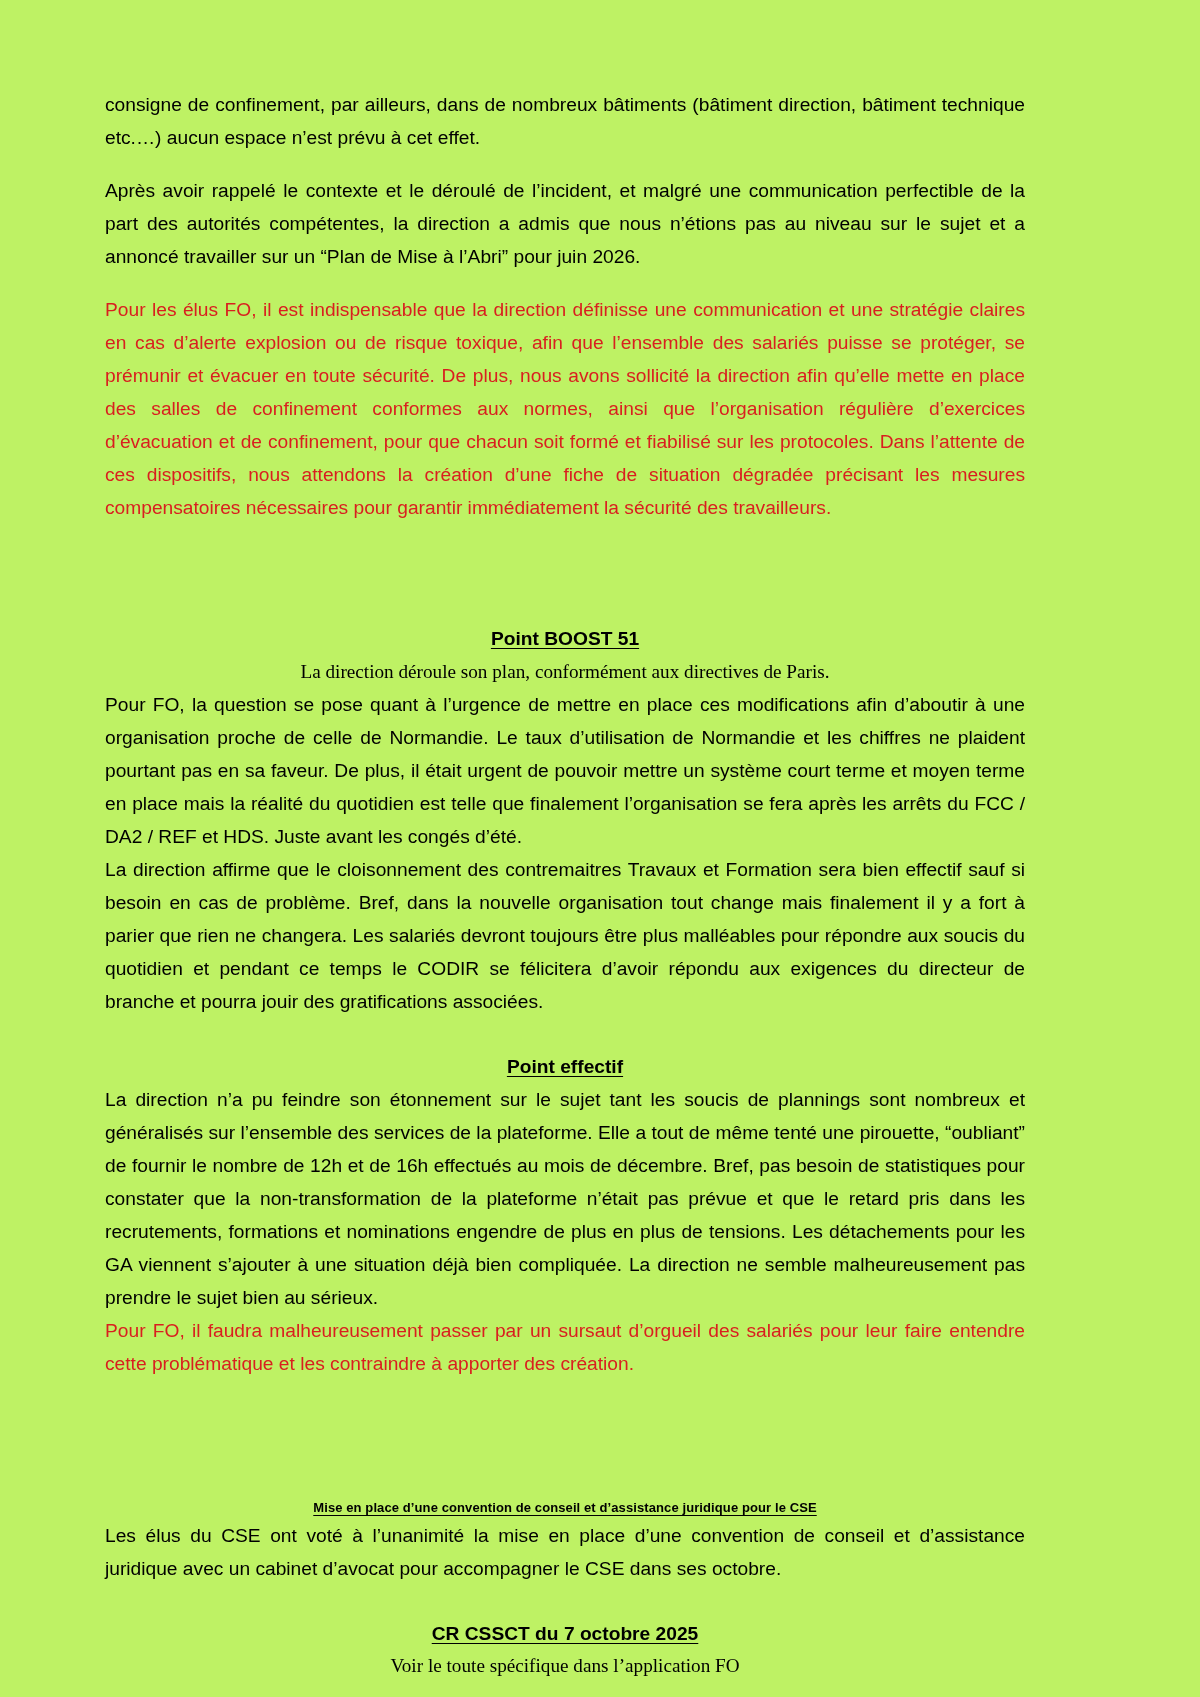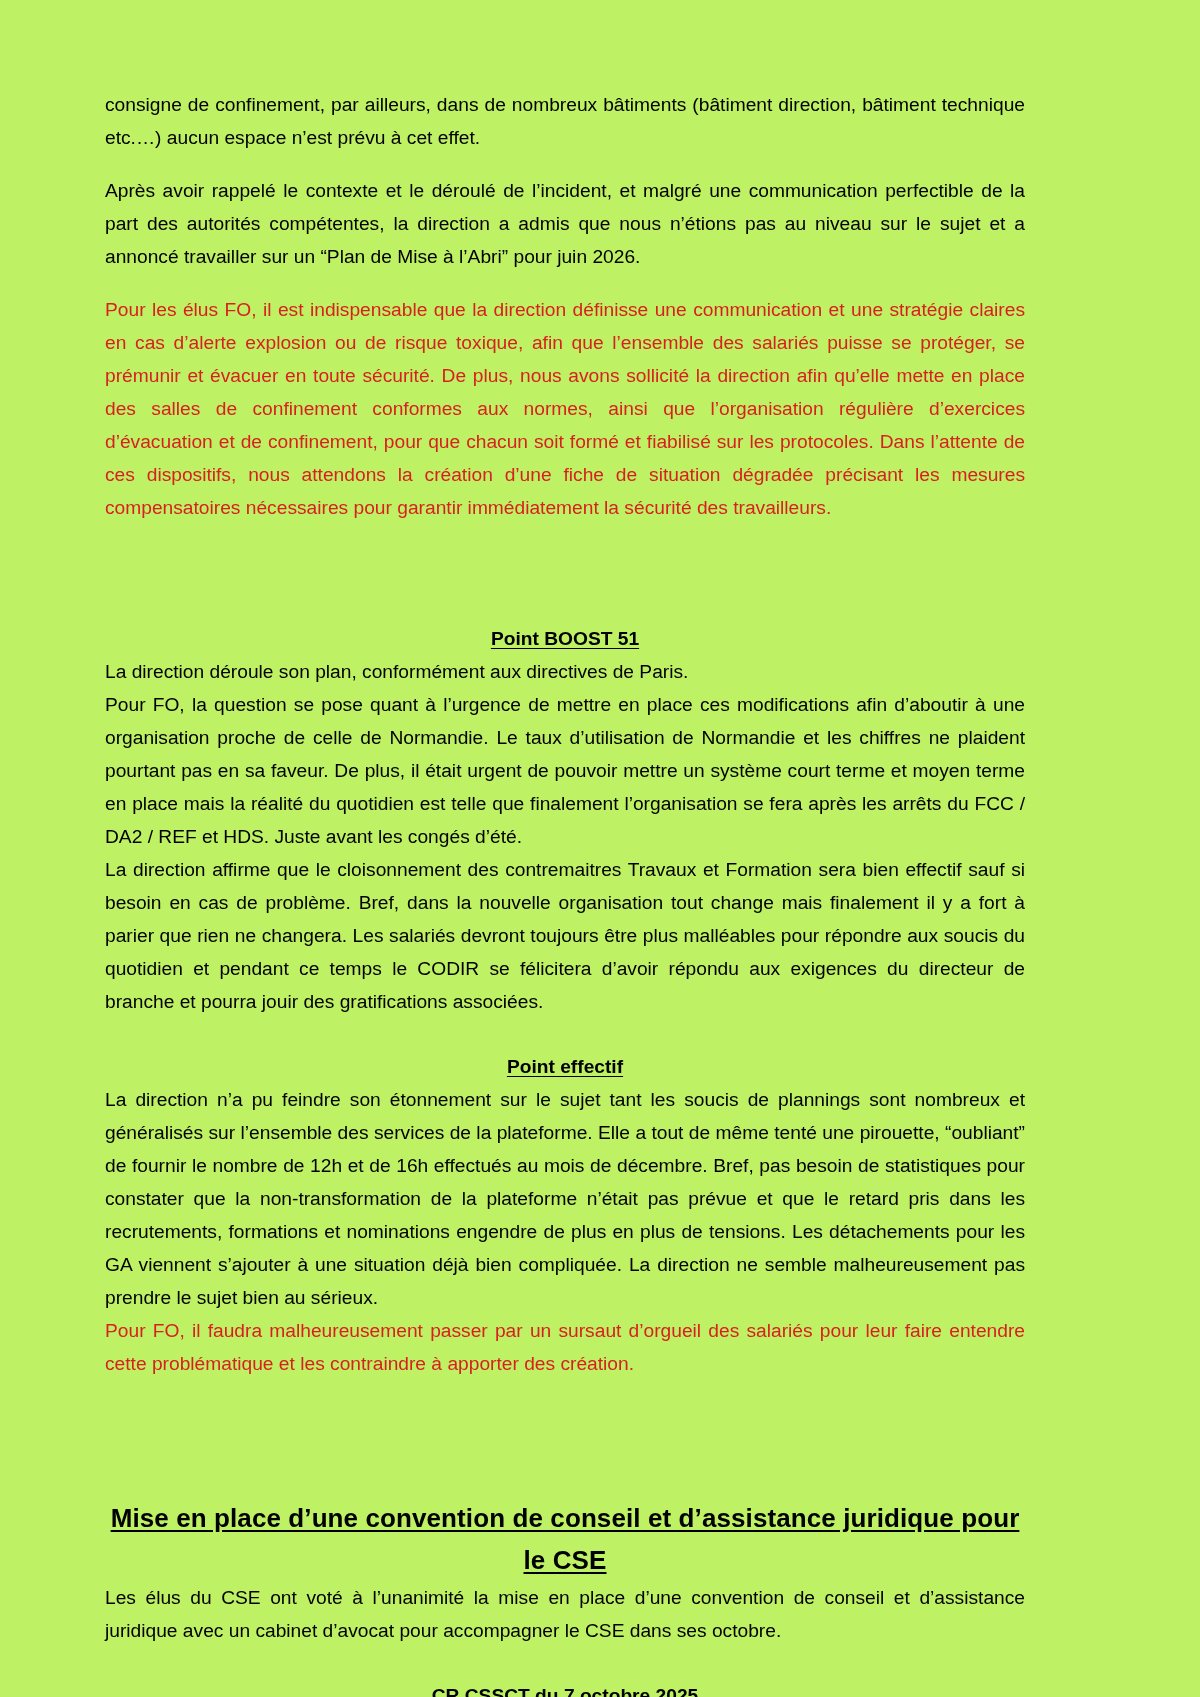--- a/index.html
+++ b/index.html
@@ -31,38 +31,39 @@
     line-height: 1.72;
     text-align: justify;
     text-justify: inter-word;
     hyphens: none;
     color: #000000;
   }
   p.para.red {
     color: #d91f1f;
   }
   p.para.flush {
-    text-align: left;
+    text-align: center;
+    font-family: Liberation Serif, serif;
   }
   .gap-sm { height: 20px; }
   .gap-md { height: 34px; }
   .gap-xl { height: 100px; }
   .gap-xxl { height: 118px; }
   h2.section-heading {
     margin: 0;
     font-size: 19.2px;
     line-height: 1.6;
     font-weight: bold;
     text-align: center;
     text-decoration: underline;
     text-underline-offset: 3px;
     color: #000000;
   }
   h2.section-heading.wide {
-    font-size: 26px;
+    font-size: 13px;
     letter-spacing: 0.1px;
   }
 </style>
 </head>
 <body>
 
 <div class="page">
   <div class="doc-body">
 
     <p class="para">consigne de confinement, par ailleurs, dans de nombreux bâtiments (bâtiment direction, bâtiment technique etc.…) aucun espace n’est prévu à cet effet.</p>

